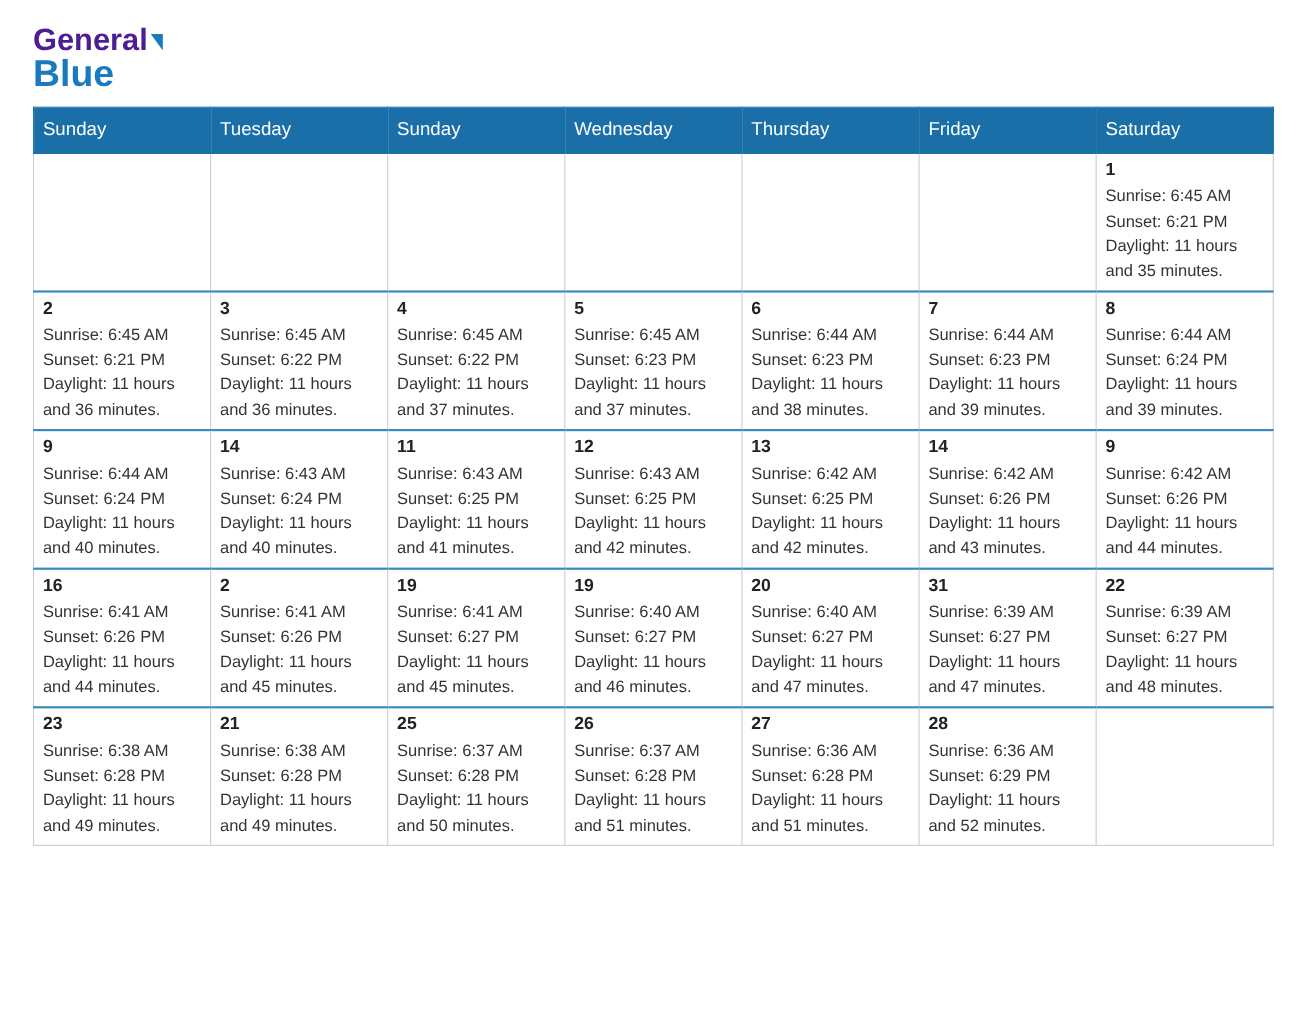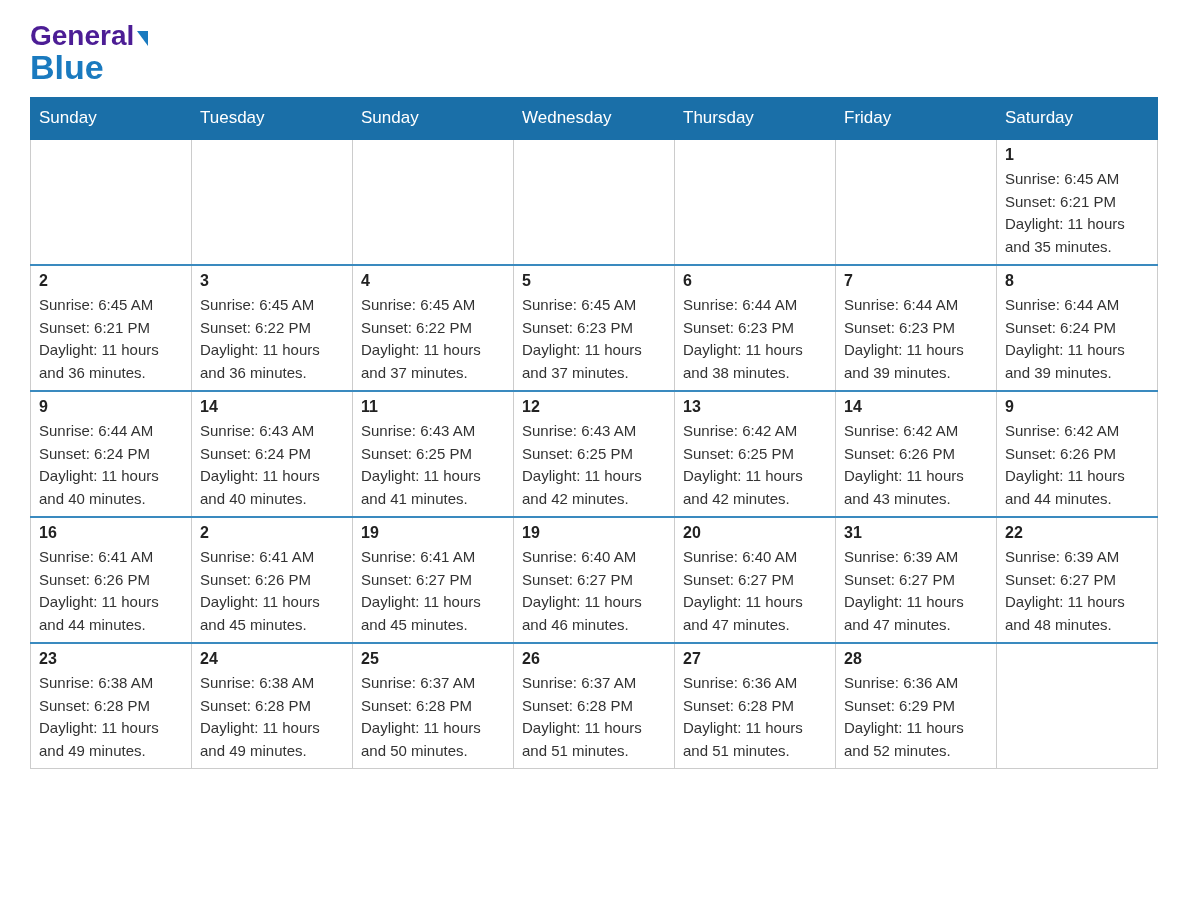--- a/index.html
+++ b/index.html
@@ -280,21 +280,21 @@
       </tr>
       <tr>
         <td>
           <div class="day-num">23</div>
           <div class="day-info" style="white-space: pre-line;">Sunrise: 6:38 AM
 Sunset: 6:28 PM
 Daylight: 11 hours
 and 49 minutes.</div>
         </td>
         <td>
-          <div class="day-num">24</div>
+          <div class="day-num">21</div>
           <div class="day-info" style="white-space: pre-line;">Sunrise: 6:38 AM
 Sunset: 6:28 PM
 Daylight: 11 hours
 and 49 minutes.</div>
         </td>
         <td>
           <div class="day-num">25</div>
           <div class="day-info" style="white-space: pre-line;">Sunrise: 6:37 AM
 Sunset: 6:28 PM
 Daylight: 11 hours

